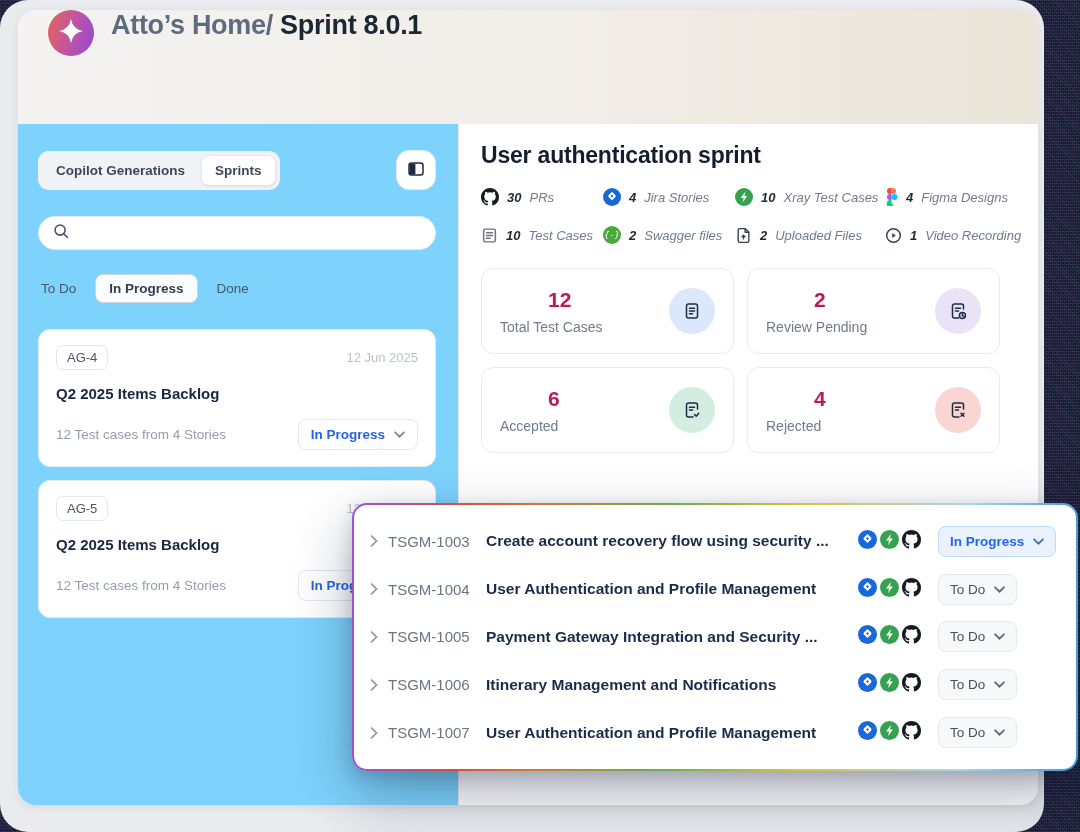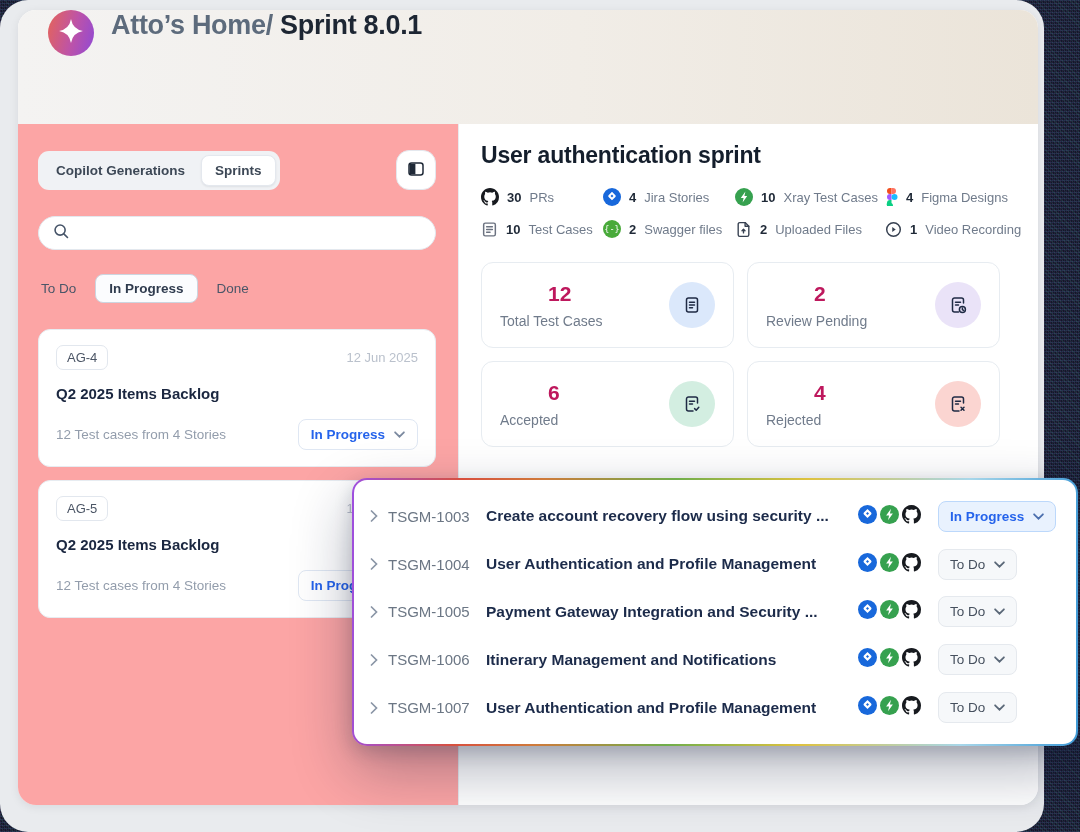--- a/index.html
+++ b/index.html
@@ -28,21 +28,21 @@
     background:linear-gradient(105deg,#e2635f 5%,#bd53a8 55%,#8f49d6 100%);
     display:flex; align-items:center; justify-content:center; flex:0 0 auto; }
   .app-title { font-size:27px; letter-spacing:-.3px; }
   .app-title .brand { color:#5d6b7c; font-weight:600; }
   .app-title .bold { color:#1d2633; font-weight:700; }
 
   .win-body { display:flex; height:681px; }
 
   
   .sidebar { width:441px; min-width:441px; border-right:1px solid #e8ebef;
-    padding:26px 22px 0 20px; background:#fca5a5; }
+    padding:26px 22px 0 20px; background:#7dd3fc; }
   .sidebar-top { display:flex; justify-content:space-between; align-items:center; }
   .segmented { background:#f0f2f5; border-radius:11px; padding:4px; display:flex; gap:2px; }
   .seg-item { border:1px solid transparent; background:transparent; cursor:pointer;
     font:600 13.5px "Liberation Sans",sans-serif; color:#3d4856; padding:7px 13px; border-radius:8px; }
   .seg-item.active { background:#fff; border-color:#e4e8ee; box-shadow:0 1px 2px rgba(16,24,40,.08); }
   .panel-toggle { width:40px; height:40px; border-radius:13px; border:1px solid #e4e8ee;
     background:#fff; display:flex; align-items:center; justify-content:center; cursor:pointer; }
 
   .searchbar { margin-top:26px; height:34px; border:1px solid #e3e8ee; border-radius:17px;
     display:flex; align-items:center; padding:0 13px; gap:10px; background:#fff; }
@@ -67,37 +67,37 @@
   .card-bottom { margin-top:17px; display:flex; justify-content:space-between; align-items:center; }
   .card-sub { font-size:13.5px; color:#939dac; }
   .status-dd { display:inline-flex; align-items:center; gap:9px; border:1px solid #dfe7f3;
     background:#fff; border-radius:8px; padding:7px 12px; cursor:pointer;
     font:600 13.5px "Liberation Sans",sans-serif; color:#2563eb; }
   .status-dd .chev-ic { color:#7c8aa0; display:flex; }
 
   
   .main { flex:1; padding:18px 0 0 22px; background:#fff; }
   .page-title { font-size:23px; font-weight:700; color:#141e2c; margin-bottom:19px; letter-spacing:-.2px; }
-  .stats-grid { display:grid; grid-template-columns:122px 132px 150px auto; row-gap:14px; }
+  .stats-grid { display:grid; grid-template-columns:122px 132px 150px auto; row-gap:20px;font-style:italic; }
   .stat-item { display:flex; align-items:center; gap:8px; font-size:13px; color:#707b8b; white-space:nowrap; }
   .stat-item b { color:#1f2937; font-weight:700; }
   .stat-item .si { display:flex; flex:0 0 auto; }
 
   .stat-cards { margin-top:24px; display:grid; grid-template-columns:253px 253px; gap:13px; }
   .stat-card { border:1px solid #e7ecf1; border-radius:12px; padding:14px 18px; height:86px;
     display:flex; justify-content:space-between; align-items:center; background:#fff; }
   .stat-card .num { font-size:21px; font-weight:700; color:#be185d; display:block;margin-left:48px; }
   .stat-card .lbl { font-size:14px; color:#707b8b; margin-top:7px; display:block; }
   .icon-circle { width:46px; height:46px; border-radius:50%; display:flex;
     align-items:center; justify-content:center; flex:0 0 auto; }
   .ic-blue   { background:#dbe8fb; } .ic-purple { background:#eae3f8; }
   .ic-green  { background:#d3eee1; } .ic-red    { background:#fbd5d1; }
 
   
-  .overlay { position:absolute; left:352px; top:478px; width:726px; height:268px;
+  .overlay { position:absolute; left:352px; top:503px; width:726px; height:268px;
     border-radius:15px; padding:2px;
     background:linear-gradient(92deg,#9d4fe0 0%,#d8503e 15%,#cf7a3a 26%,#6fae4b 44%,#dec23f 62%,#a8d7ea 84%,#3f9ad6 100%);
     box-shadow:0 24px 60px rgba(15,25,55,.32), 0 6px 18px rgba(15,25,55,.18); }
   .overlay-inner { background:#fff; border-radius:13px; height:100%;
     display:flex; flex-direction:column; justify-content:space-evenly; padding:4px 0; }
   .trow { display:flex; align-items:center; padding:0 16px; gap:10px; cursor:pointer; }
   .trow .chev-r { color:#8a95a6; display:flex; flex:0 0 auto; }
   .row-key { width:88px; font-size:15px; color:#6b7684; flex:0 0 auto; }
   .row-title { flex:1; font-size:15.5px; font-weight:700; color:#1c2b4a;
     white-space:nowrap; overflow:hidden; }

